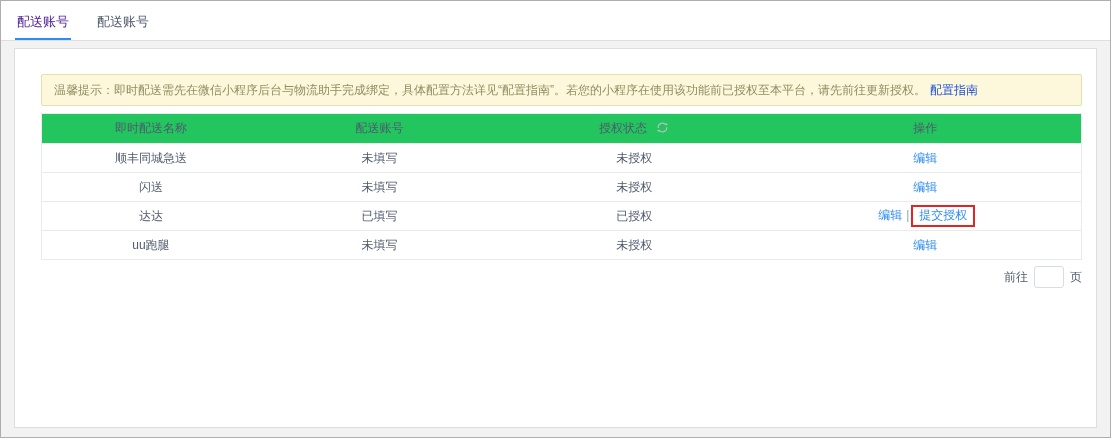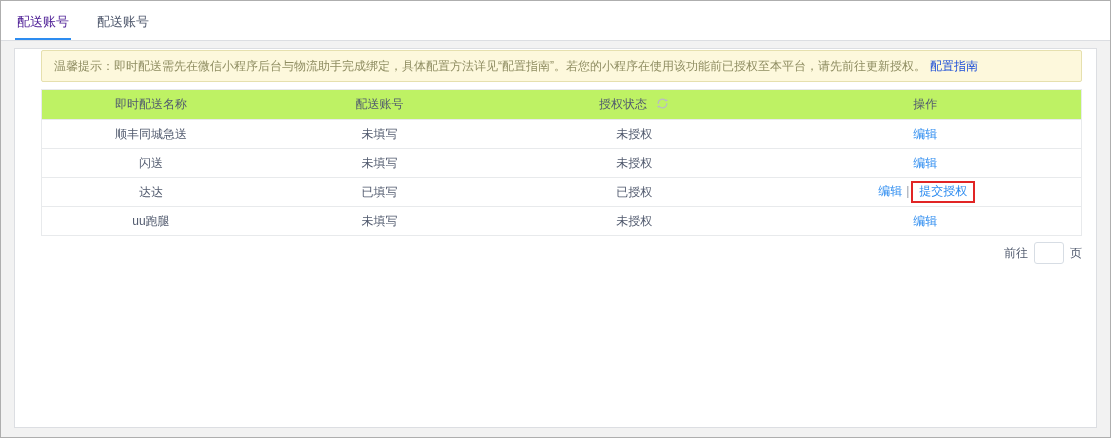--- a/index.html
+++ b/index.html
@@ -7,29 +7,29 @@
   body { font-family:"Liberation Sans","DejaVu Sans",sans-serif; }
   .page { width:1111px; height:438px; border:1px solid #aeaeae; background:#fff; overflow:hidden; }
 
   
   .tabbar { height:40px; background:#fff; border-bottom:1px solid #dcdee2; display:flex; align-items:flex-end; padding-left:14px; gap:24px; }
   .tab { font-size:13px; color:#515a6e; padding:0 2px 9px 2px; cursor:pointer; }
   .tab.active { color:#4c1d95; padding-bottom:7px; border-bottom:2px solid #2d8cf0; }
 
   
   .content { height:396px; background:#f2f2f2; padding:7px 13px 9px 13px; }
-  .panel { background:#fff; border:1px solid #dcdee2; height:380px; padding:1px 14px 0 26px; }
+  .panel { background:#fff; border:1px solid #dcdee2; height:380px; padding:25px 14px 0 26px; }
 
   
   .notice { height:32px; background:#fdf8dc; border:1px solid #e6e0ae; border-radius:2px; display:flex; align-items:center; padding:0 12px; font-size:12px; color:#8f8d62; white-space:nowrap; overflow:hidden; }
   .notice a { color:#1d4ed8; text-decoration:none; cursor:pointer; margin-left:4px; }
 
   
   table { width:100%; border-collapse:collapse; margin-top:7px; font-size:12px; color:#515a6e; border:1px solid #e8eaec; table-layout:fixed; }
-  th { background:#bef264; height:30px; font-weight:normal; text-align:center; border-bottom:1px solid #e8eaec; color:#515a6e;margin-top:40px; }
+  th { background:#22c55e; height:30px; font-weight:normal; text-align:center; border-bottom:1px solid #e8eaec; color:#515a6e;margin-top:40px; }
   td { height:29px; text-align:center; border-bottom:1px solid #e8eaec; background:#fff; }
   .col-name { width:21%; } .col-fill { width:23%; } .col-auth { width:26%; } .col-op { width:30%; }
   .refresh { vertical-align:-2px; margin-left:6px; cursor:pointer; }
   a.link { color:#2d8cf0; text-decoration:none; cursor:pointer; margin:0 3px; }
   .sep { color:#9aa0ab; margin:0 1px; }
   .highlight-box { display:inline-block; border:2px solid #e12525; padding:1px 3px; line-height:1.3; margin-left:1px; }
 
   
   .pager { margin-top:6px; display:flex; justify-content:flex-end; align-items:center; gap:6px; font-size:12px; color:#515a6e; }
   .pager input { width:30px; height:22px; border:1px solid #d7dde4; border-radius:3px; text-align:center; font-size:12px; color:#515a6e; outline:none; }

